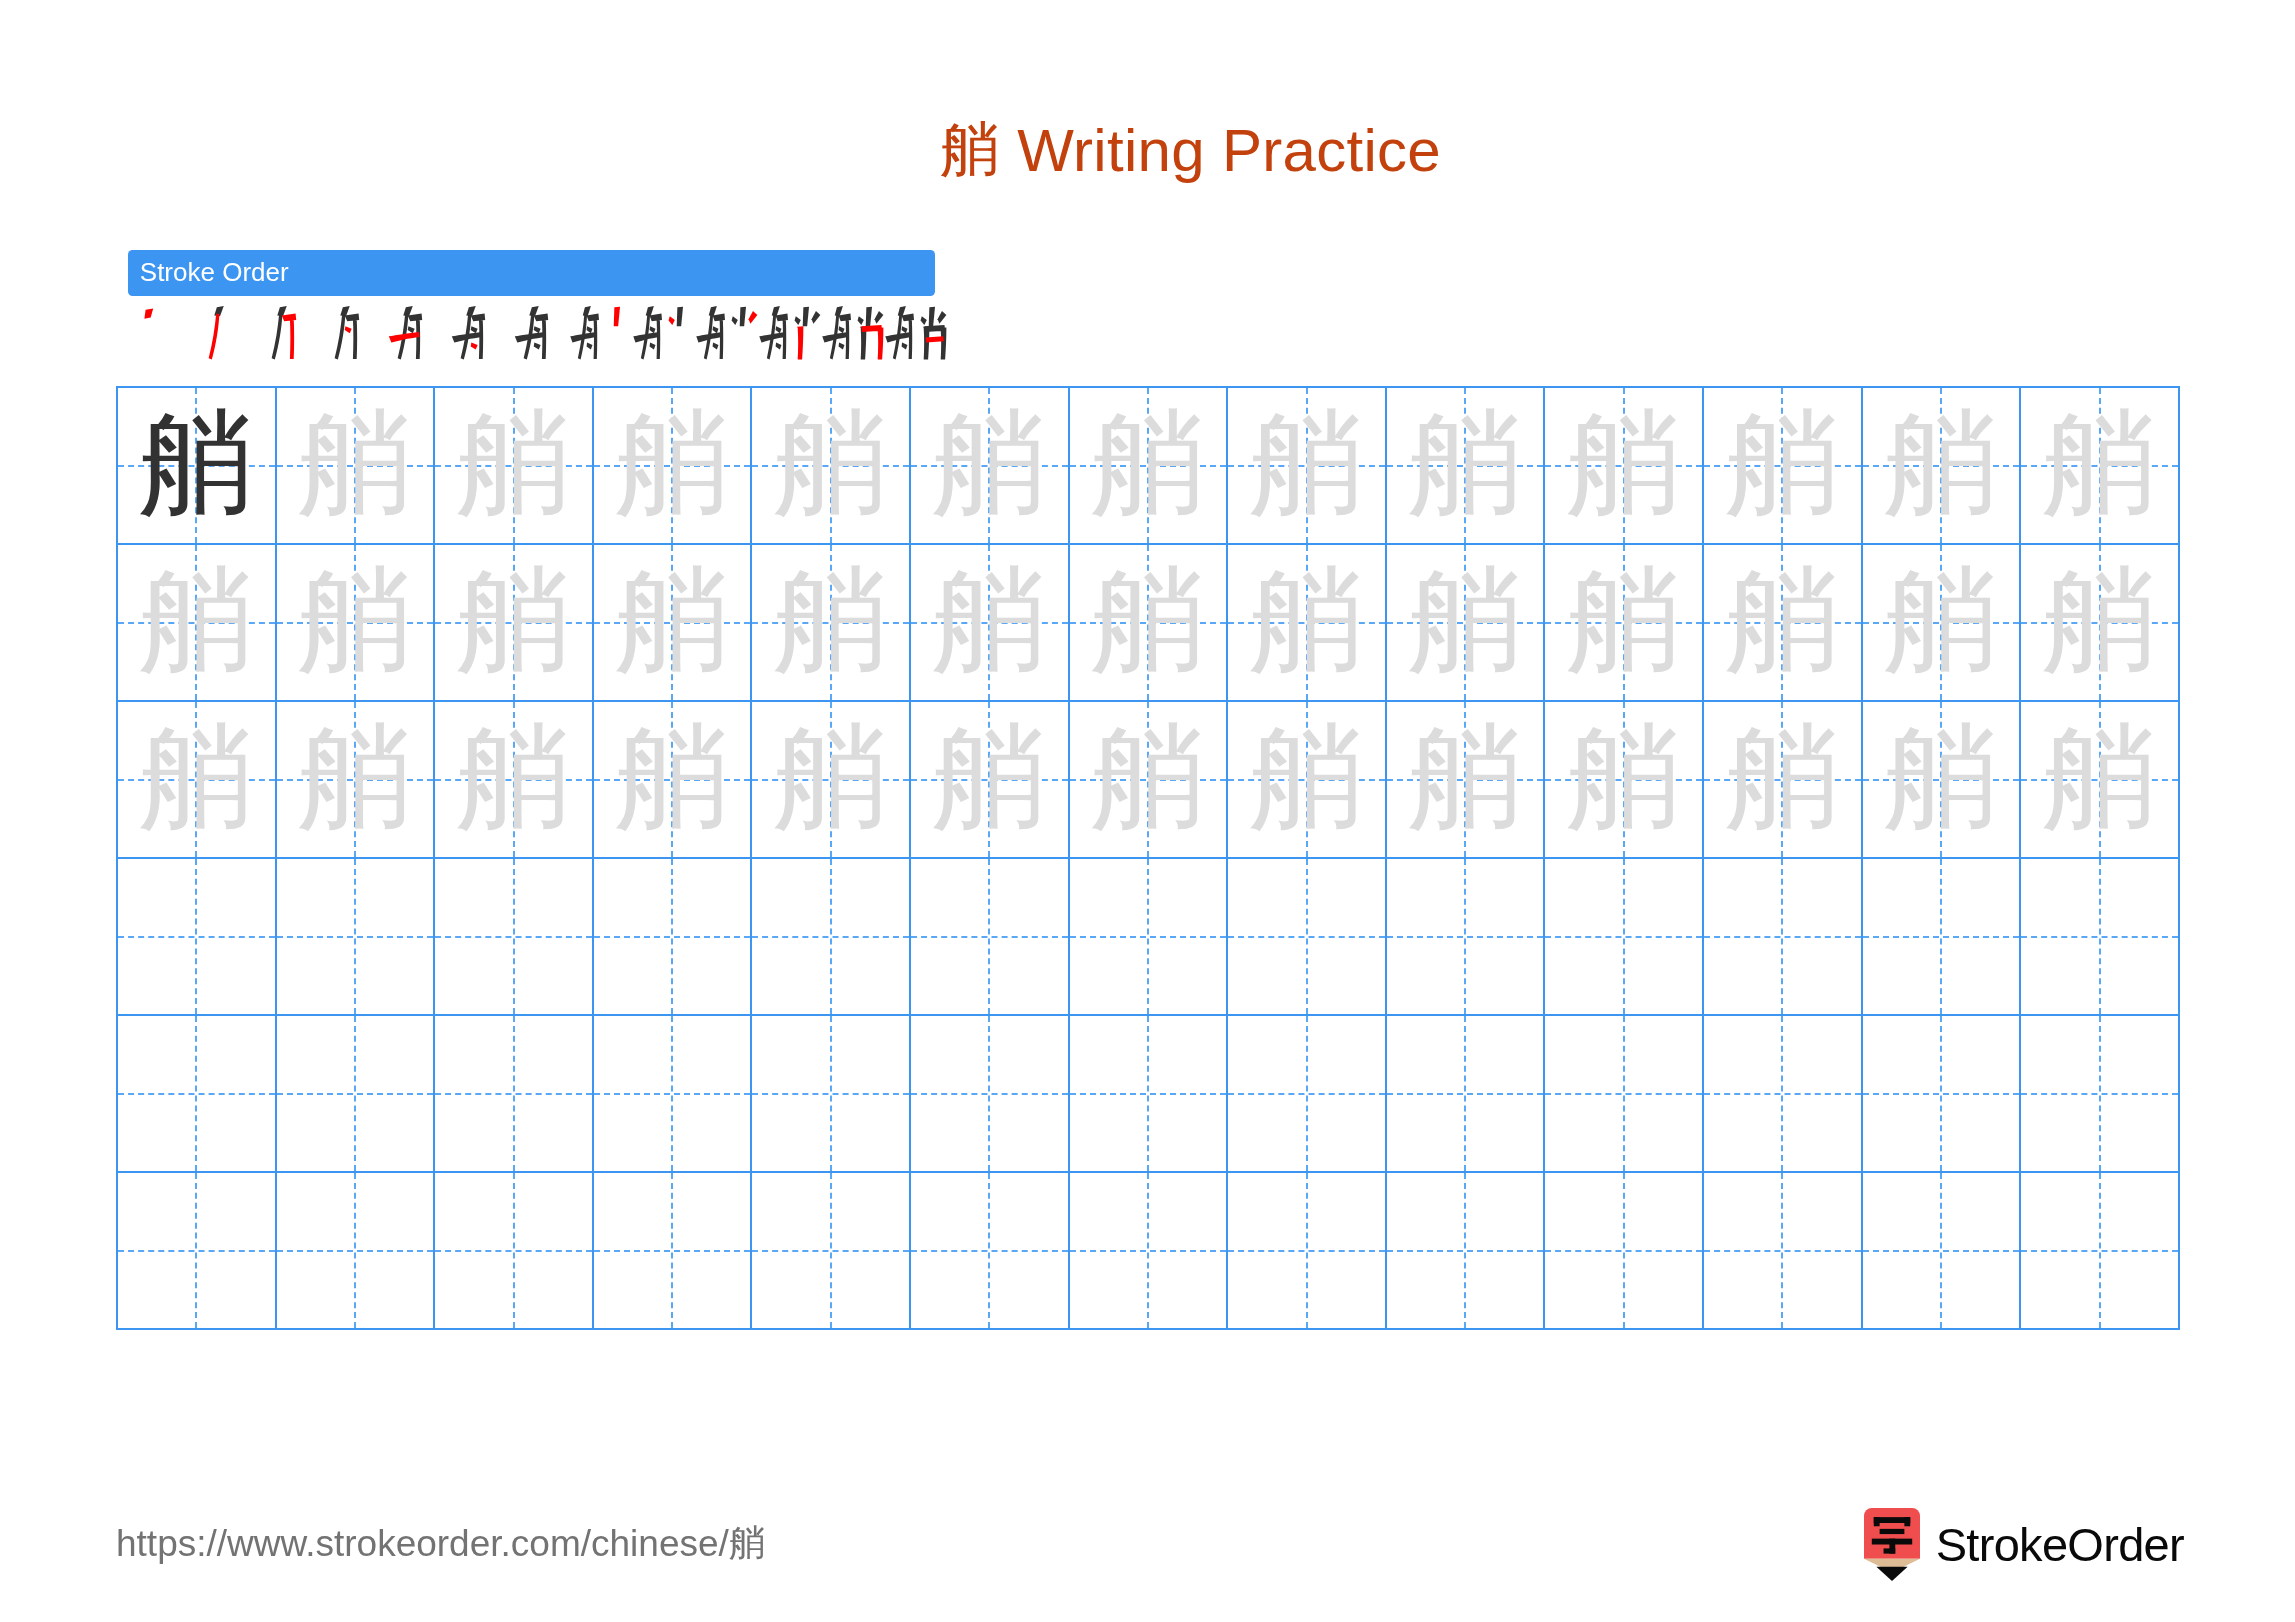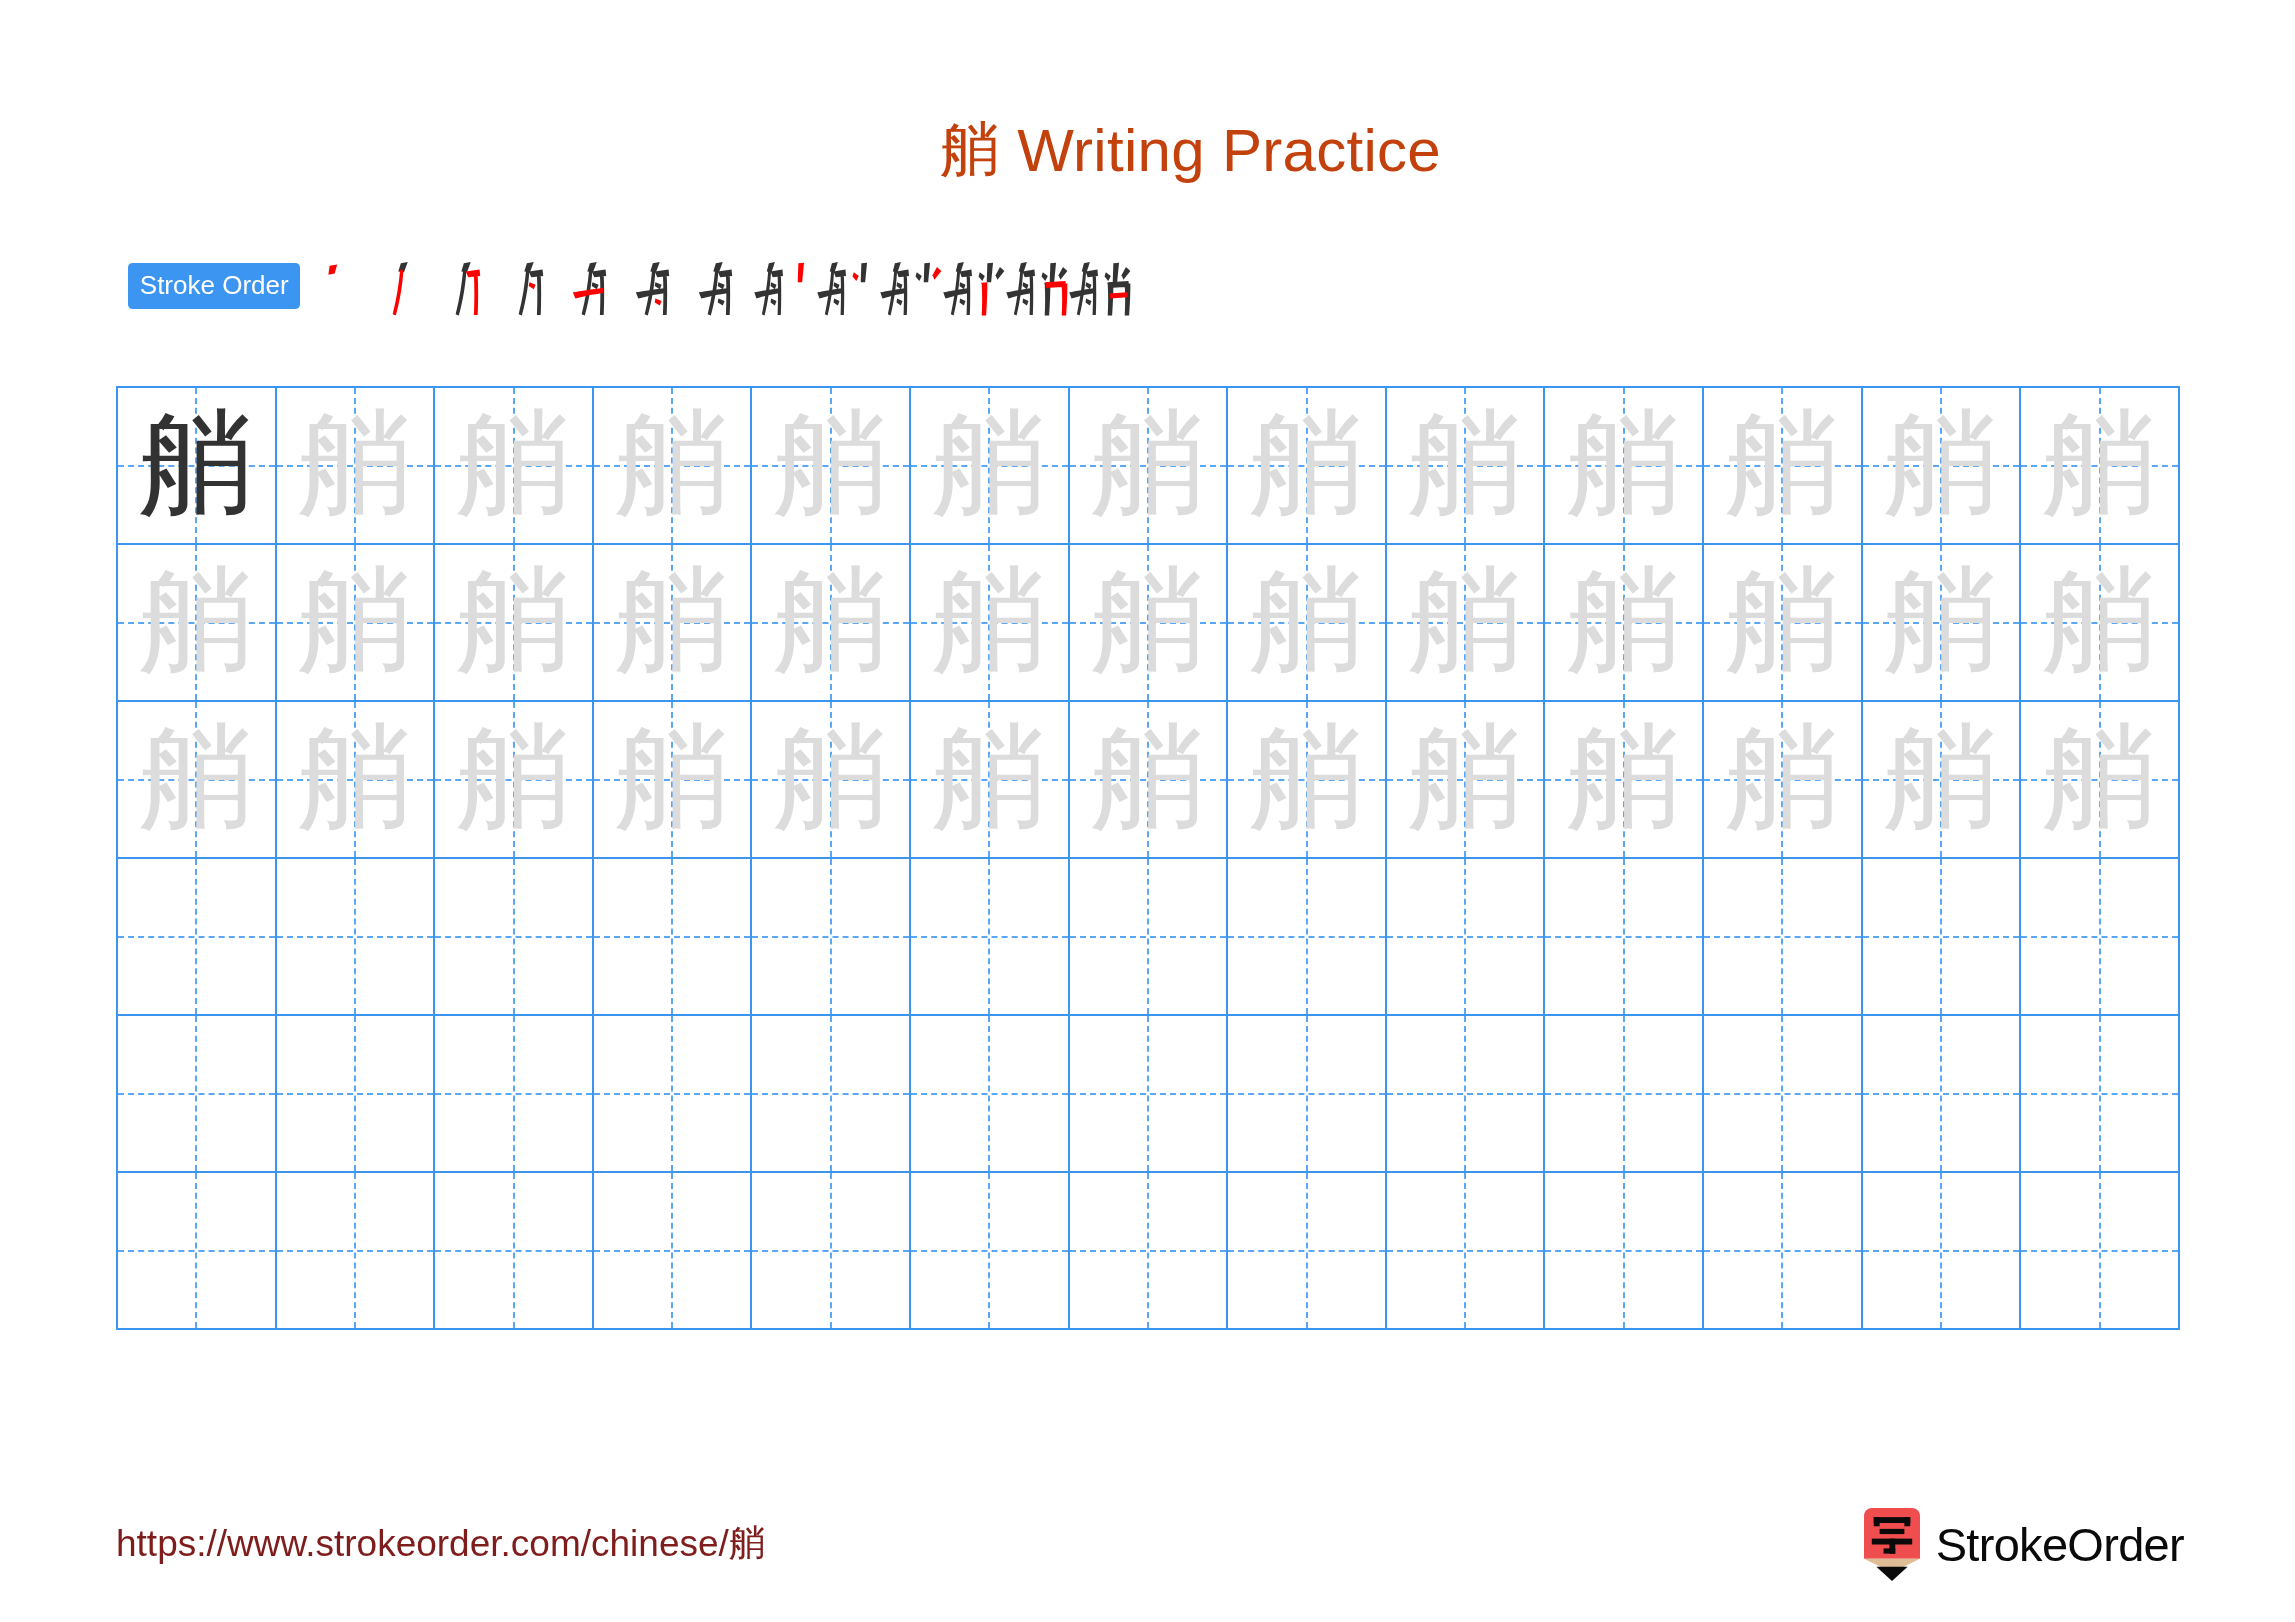--- a/index.html
+++ b/index.html
@@ -29,22 +29,22 @@
     white-space: nowrap;
     padding-left: 43px;
   }
 
   
   #stroke-order-row {
     position: absolute;
     top: 250px;
     left: 128px;
     display: flex;
-    align-items: center;
     height: 72px;
+    flex-direction: column;
   }
   #stroke-order-badge {
     background: #3d95f2;
     color: #ffffff;
     font-size: 26px;
     line-height: 1;
     padding: 9.2px 11.8px 11px 11.8px;
     border-radius: 4.6px;
     white-space: nowrap;
     margin-right: 11.8px;
@@ -131,21 +131,21 @@
   }
   .cell-char.solid { color: #323232; }
   .cell-char.trace { color: #dcdcdc; }
 
   
   #footer-url {
     position: absolute;
     left: 116px;
     top: 1519px;
     font-size: 37px;
-    color: #7f1d1d;
+    color: #737373;
     white-space: nowrap;
   }
   #brand-logo {
     position: absolute;
     right: 111px;
     top: 1505px;
     display: flex;
     align-items: center;
     height: 79px;
   }

